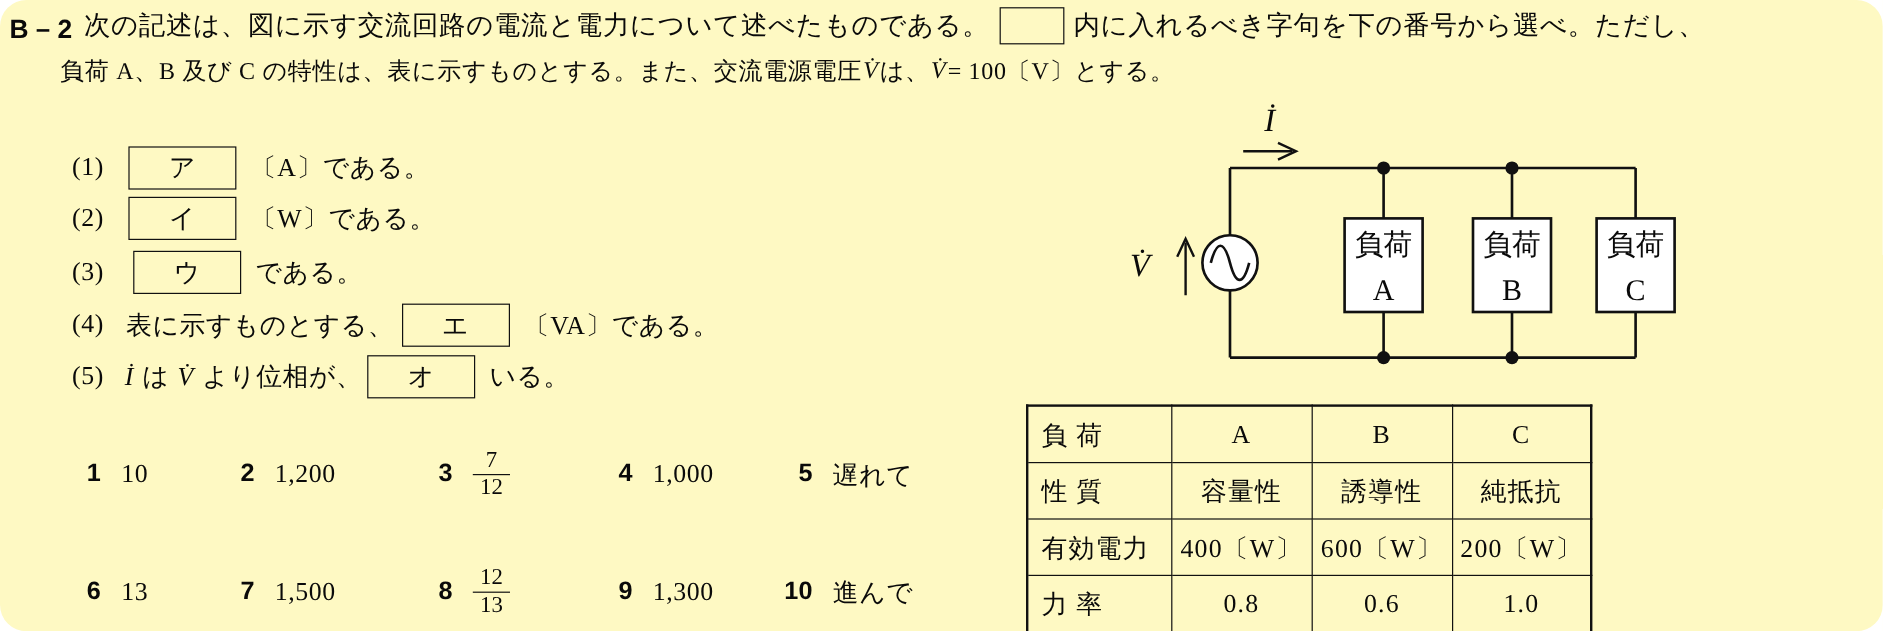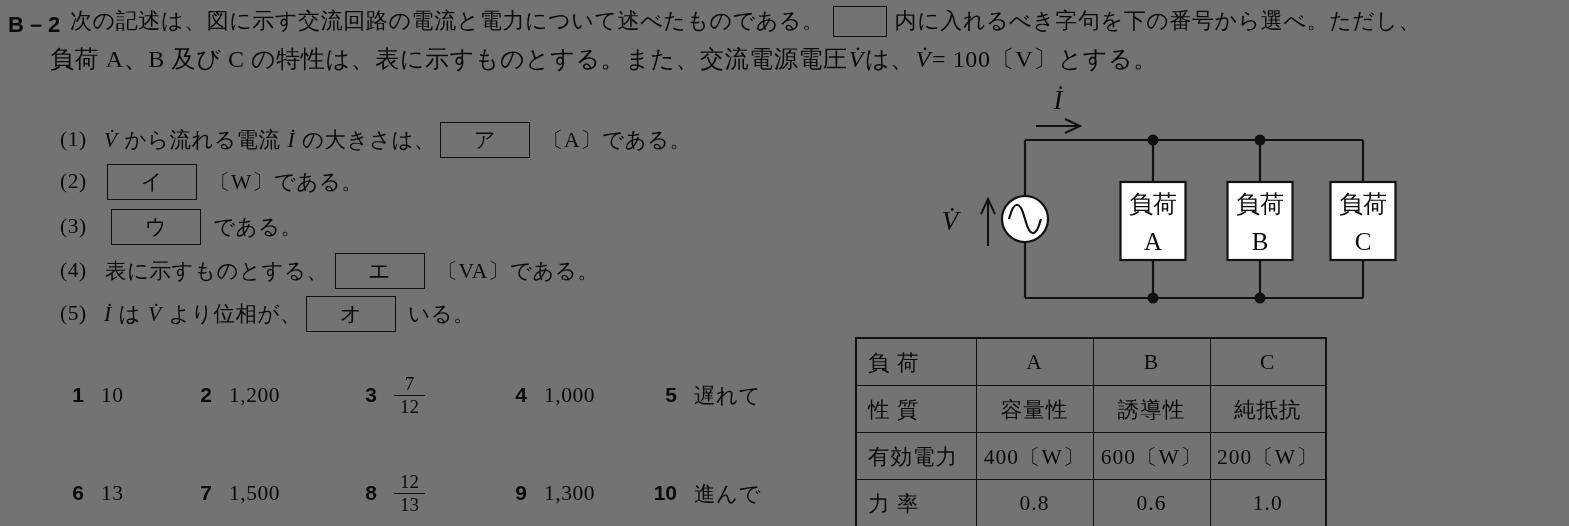--- a/index.html
+++ b/index.html
@@ -1,35 +1,36 @@
 <!DOCTYPE html>
 <html><head>
 <meta charset="utf-8">
 <style>
   html,body{margin:0;padding:0;background:#ffffff;}
   .page{
     position:relative;width:1569px;height:526px;overflow:hidden;
-    background:#737373;color:#0a0a0a;
+    background:#fef9c3;color:#0a0a0a;
     font-family:"Liberation Serif","DejaVu Serif",serif;
+    border-radius:22px;
   }
   
   .hdr-tag{
     position:absolute;left:8px;top:10px;
     font-family:"Liberation Sans","DejaVu Sans",sans-serif;
     font-weight:bold;font-size:22px;letter-spacing:1px;white-space:nowrap;
   }
   .hdr-line1{
     position:absolute;left:70px;top:6px;height:36px;
     display:flex;align-items:flex-start;white-space:nowrap;
     font-size:22px;letter-spacing:0.6px;
   }
   .hdr-line2{
     position:absolute;left:50px;top:42px;height:34px;
     display:flex;align-items:center;white-space:nowrap;
-    font-size:24px;letter-spacing:0.6px;text-align:right;
+    font-size:20px;letter-spacing:0.6px;text-align:right;
   }
   .blank-inline{
     display:inline-block;width:52px;height:29px;
     border:1.7px solid #111;margin:0 8px;vertical-align:middle;flex:0 0 auto;
   }
   .sym{font-style:italic;font-family:"Liberation Serif","DejaVu Serif",serif;padding:0 1px;}
   
   .item{
     position:absolute;left:60px;height:43px;
     display:flex;align-items:center;white-space:nowrap;
@@ -85,21 +86,20 @@
   <div class="hdr-line2">
     <span>負荷 A、B 及び C の特性は、表に示すものとする。また、交流電源電圧 </span>
       <i class="sym">V̇</i>
       <span> は、</span>
       <i class="sym">V̇</i>
       <span> = 100〔V〕とする。</span>
   </div>
 
   <div class="item" style="top:118px">
     <span class="ino">(1)</span>
-    <span><i class="sym">V̇</i><span> から流れる電流 </span><i class="sym">İ</i><span> の大きさは、</span></span>
     <span class="abox">ア</span>
     <span>〔A〕である。</span>
   </div>
   <div class="item" style="top:160px">
     <span class="ino">(2)</span>
     <span class="abox">イ</span>
     <span>〔W〕である。</span>
   </div>
   <div class="item" style="top:205px">
     <span class="ino">(3)</span>

